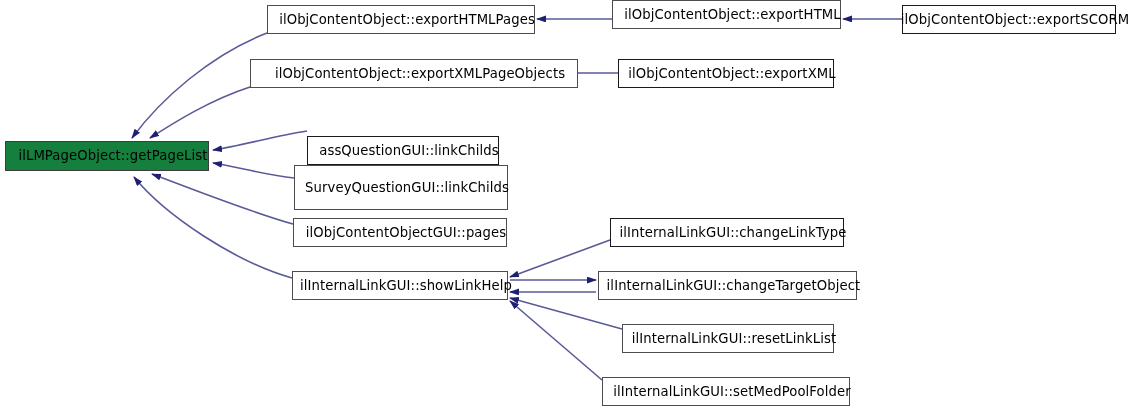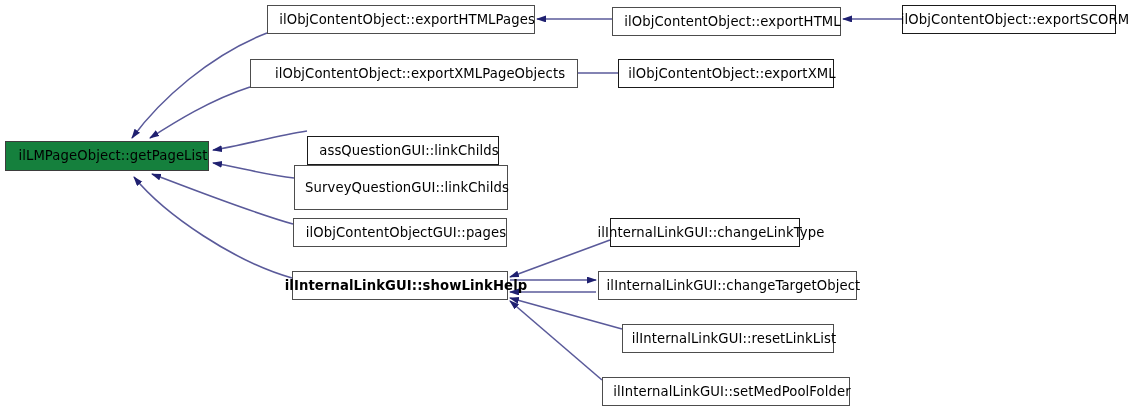--- a/index.html
+++ b/index.html
@@ -81,45 +81,45 @@
       </g>
   </svg>
 
   <div id="node-layer">
       <div class="node root" style="left: 5px; top: 141px; width: 204px; height: 30px;">
         <span class="node-label">ilLMPageObject::getPageList</span>
       </div>
       <div class="node thick" style="left: 267px; top: 5px; width: 268px; height: 29px;">
         <span class="node-label">ilObjContentObject::exportHTMLPages</span>
       </div>
-      <div class="node thick" style="left: 612px; top: 7px; width: 229px; height: 29px;">
+      <div class="node thick" style="left: 612px; top: 0; width: 229px; height: 29px;">
         <span class="node-label">ilObjContentObject::exportHTML</span>
       </div>
       <div class="node" style="left: 902px; top: 5px; width: 214px; height: 29px;">
         <span class="node-label">ilObjContentObject::exportSCORM</span>
       </div>
       <div class="node thick" style="left: 250px; top: 59px; width: 328px; height: 29px; text-align: right;">
         <span class="node-label">ilObjContentObject::exportXMLPageObjects</span>
       </div>
       <div class="node" style="left: 618px; top: 59px; width: 216px; height: 29px;">
         <span class="node-label">ilObjContentObject::exportXML</span>
       </div>
       <div class="node" style="left: 307px; top: 112px; width: 192px; height: 29px; margin-top: 24px;">
         <span class="node-label">assQuestionGUI::linkChilds</span>
       </div>
       <div class="node thick" style="left: 294px; top: 165px; width: 214px; height: 45px;">
         <span class="node-label">SurveyQuestionGUI::linkChilds</span>
       </div>
       <div class="node thick" style="left: 293px; top: 218px; width: 214px; height: 29px;">
         <span class="node-label">ilObjContentObjectGUI::pages</span>
       </div>
-      <div class="node thick" style="left: 292px; top: 271px; width: 216px; height: 29px; font-weight: bold;">
+      <div class="node thick" style="left: 292px; top: 271px; width: 216px; height: 29px;">
         <span class="node-label">ilInternalLinkGUI::showLinkHelp</span>
       </div>
-      <div class="node" style="left: 610px; top: 218px; width: 190px; height: 29px;">
+      <div class="node" style="left: 610px; top: 218px; width: 234px; height: 29px;">
         <span class="node-label">ilInternalLinkGUI::changeLinkType</span>
       </div>
       <div class="node thick" style="left: 598px; top: 271px; width: 259px; height: 29px; text-align: center;">
         <span class="node-label">ilInternalLinkGUI::changeTargetObject</span>
       </div>
       <div class="node thick" style="left: 622px; top: 324px; width: 212px; height: 29px;">
         <span class="node-label">ilInternalLinkGUI::resetLinkList</span>
       </div>
       <div class="node thick" style="left: 602px; top: 377px; width: 248px; height: 29px;">
         <span class="node-label">ilInternalLinkGUI::setMedPoolFolder</span>

